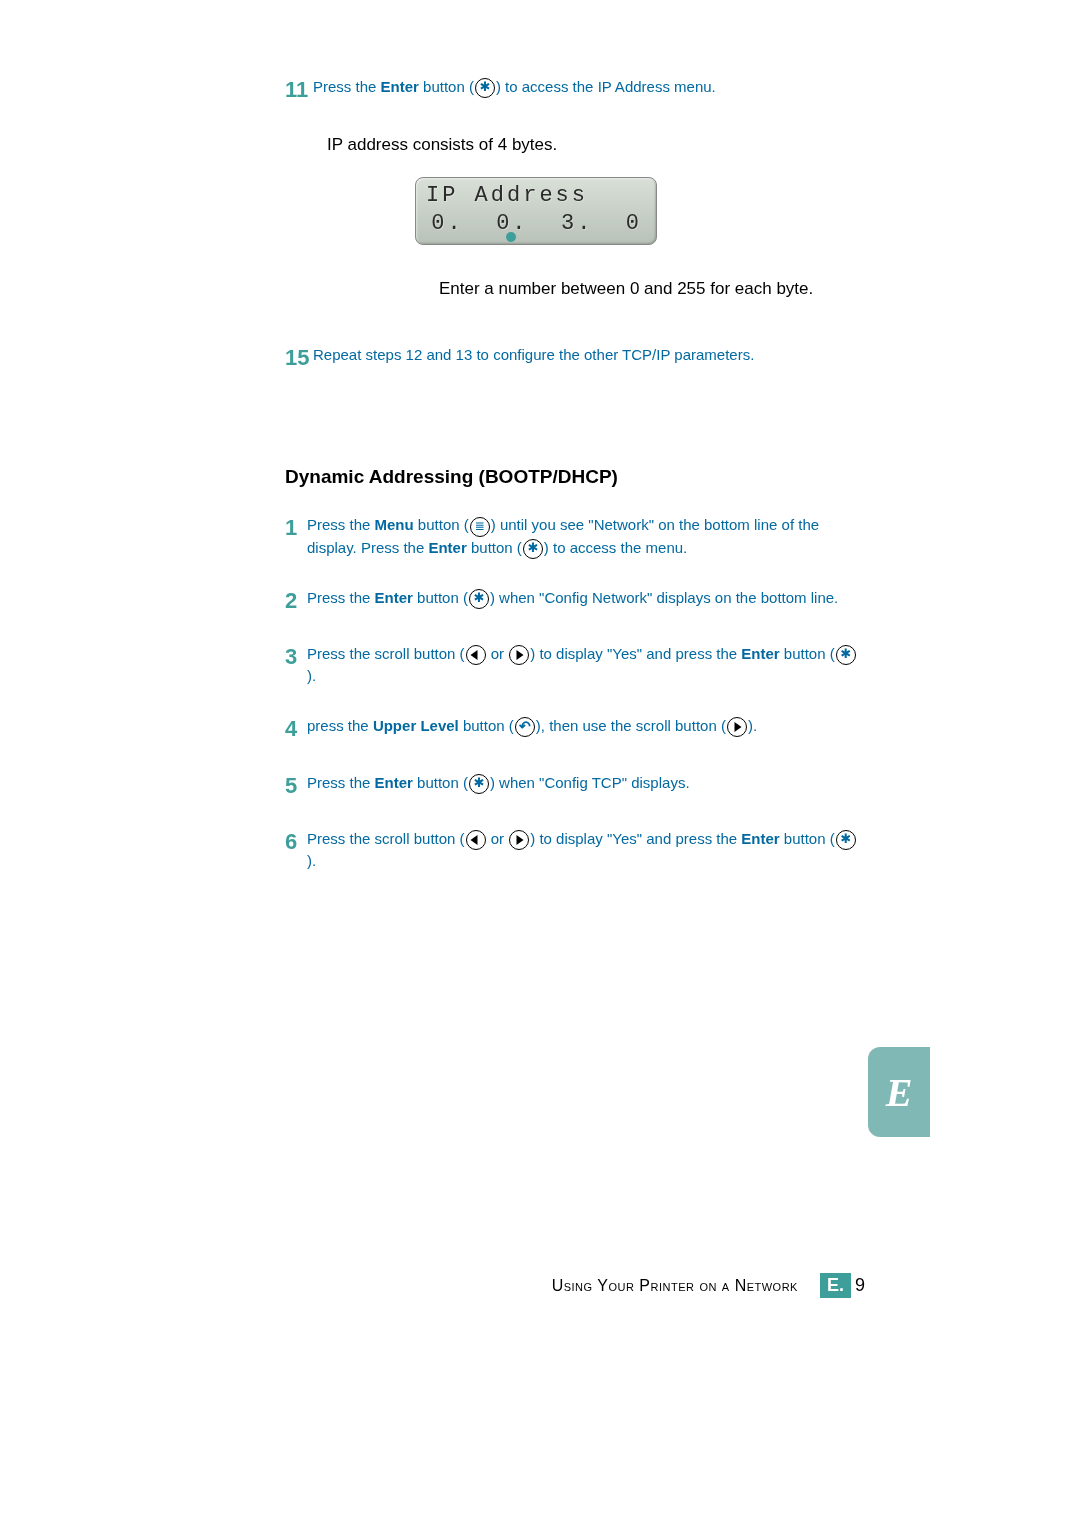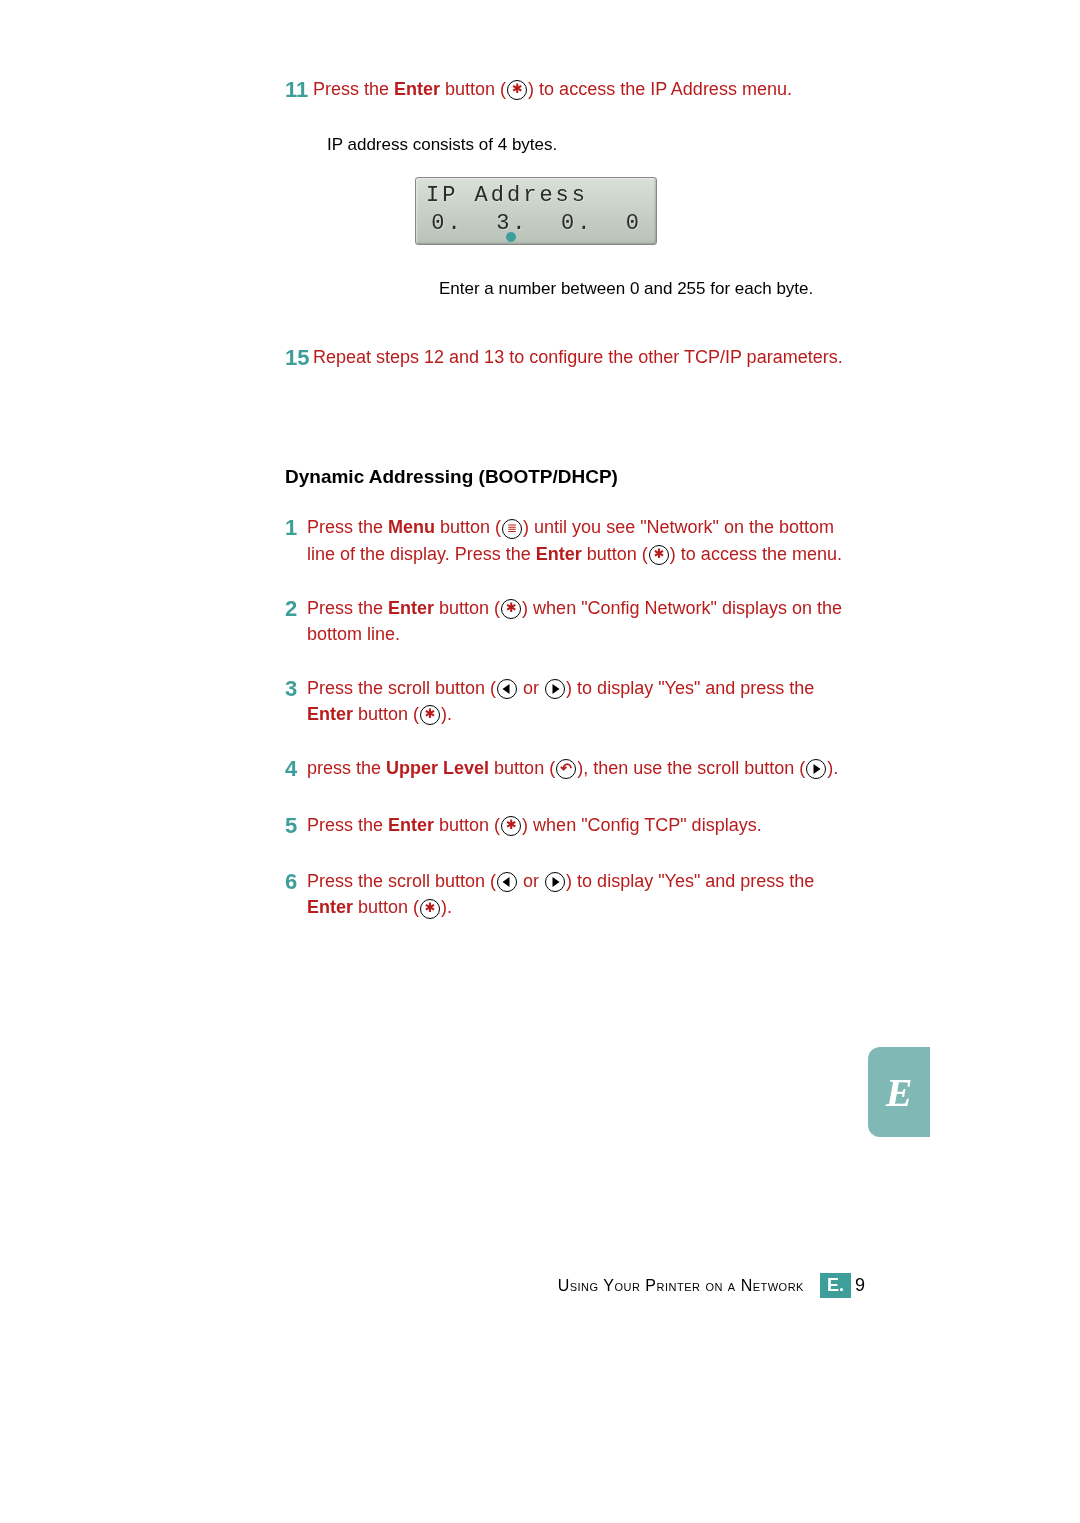--- a/index.html
+++ b/index.html
@@ -31,44 +31,44 @@
       font-size: 22px;
       width: 28px;
       flex-shrink: 0;
       text-align: left;
       line-height: 1.3;
     }
     .step-num.single {
       width: 22px;
     }
     .step-text {
-      font-size: 18px;
-      line-height: 1.45;
-      color: #b91c1c;
+      font-size: 15px;
+      line-height: 1.45;
+      color: #0369a1;
     }
     .step-text b {
       font-weight: bold;
     }
     .indent-text {
       font-size: 17px;
       line-height: 1.45;
       margin-left: 42px;
       margin-bottom: 20px;
     }
     .lcd-container {
       margin-left: 130px;
       margin-bottom: 14px;
       margin-top: 14px;
     }
     .lcd-screen {
       width: 242px;
       height: 68px;
       background: linear-gradient(to bottom, #d9e0d8 0%, #c8d0c7 50%, #b9c2b8 100%);
       border: 1px solid #888;
-      border-radius: 3px;
+      border-radius: 8px;
       box-shadow: inset 1px 1px 2px rgba(255,255,255,0.5), inset -1px -1px 2px rgba(0,0,0,0.2);
       padding: 4px 10px;
       position: relative;
     }
     .lcd-line {
       font-family: "Courier New", monospace;
       font-size: 22px;
       letter-spacing: 3px;
       color: #2a2a2a;
       line-height: 28px;
@@ -182,21 +182,21 @@
       font-family: Georgia, serif;
     }
     .footer {
       position: absolute;
       bottom: 225px;
       left: 285px;
       width: 580px;
       display: flex;
       justify-content: flex-end;
       align-items: center;
-      gap: 16px;
+      gap: 22px;
     }
     .footer-text {
       font-size: 16px;
       font-variant: small-caps;
       letter-spacing: 0.5px;
     }
     .footer-badge {
       display: inline-flex;
       align-items: baseline;
     }
@@ -222,21 +222,21 @@
         <div class="step-num">11</div>
         <div class="step-text">Press the <b>Enter</b> button (<span class="icon icon-enter"></span>) to access the IP Address menu.</div>
       </div>
     </div>
 
   <div class="indent-text">IP address consists of 4 bytes.</div>
 
   <div class="lcd-container">
     <div class="lcd-screen">
       <div class="lcd-line">IP Address</div>
-      <div class="lcd-line lcd-line2">0.  3.  0.  0</div>
+      <div class="lcd-line lcd-line2">0.  0.  3.  0</div>
       <div class="lcd-cursor"></div>
     </div>
   </div>
 
   <div class="lcd-caption">Enter a number between 0 and 255 for each byte.</div>
 
   <div id="steps-b">
       <div class="step">
         <div class="step-num">15</div>
         <div class="step-text">Repeat steps  12 and 13 to configure the other TCP/IP parameters.</div>

